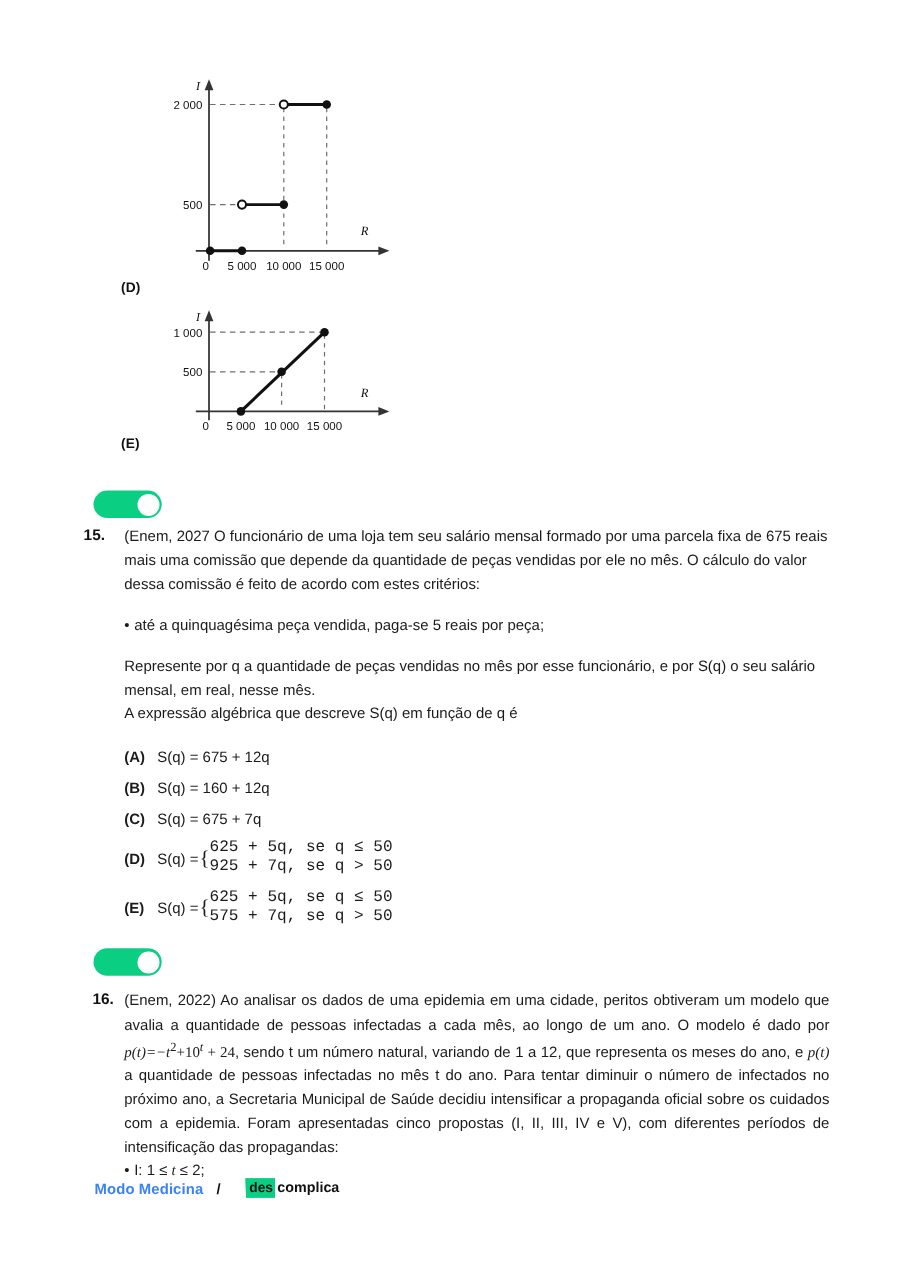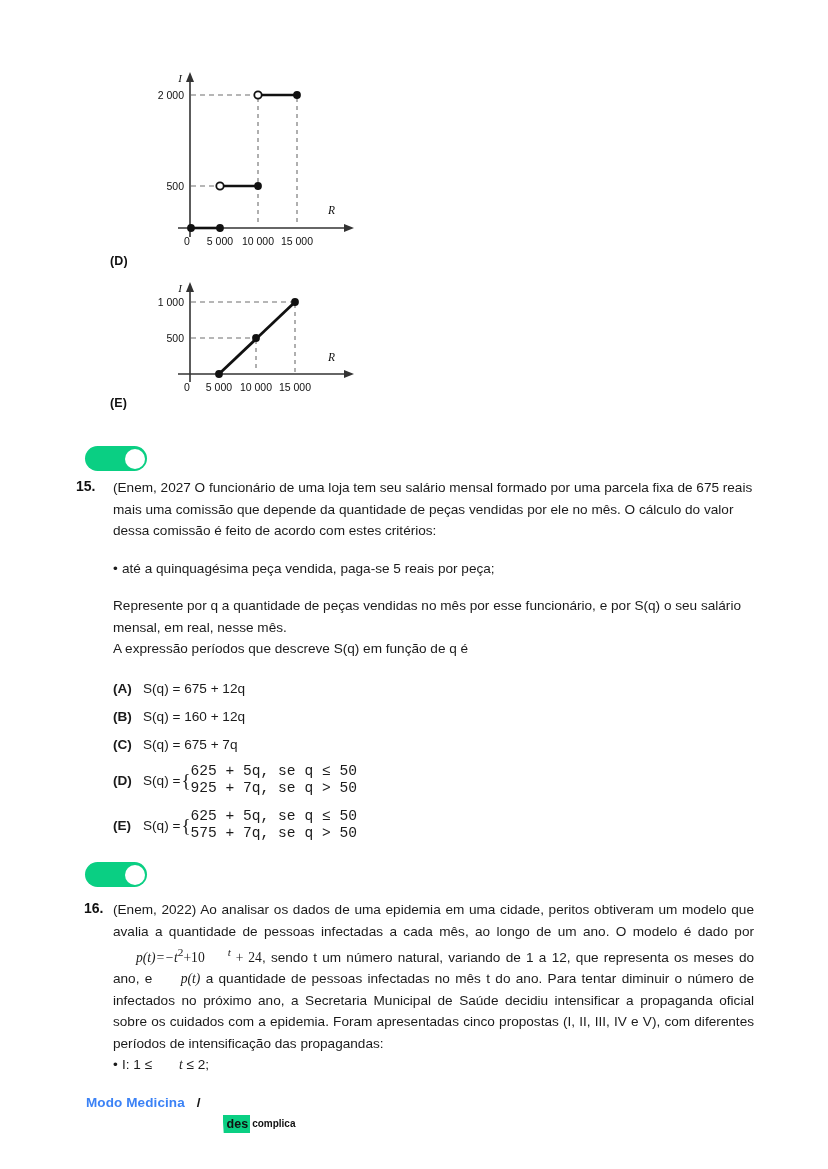--- a/index.html
+++ b/index.html
@@ -113,21 +113,21 @@
     display: inline-block;
     vertical-align: middle;
     font-family: "Liberation Serif", serif;
     font-size: 14.6px;
     line-height: 17px;
   }
   .piece-rows span { display: block; white-space: nowrap; font-family: Liberation Mono, monospace; }
   .mserif { font-family: "Liberation Serif", serif; }
 
   
-  .inl { font-family: "Liberation Serif", serif; font-style: italic; margin-left: 23px; }
+  .inl { font-family: "Liberation Serif", serif; font-style: italic; }
 
   
   .footer {
     position: absolute;
     left: 86px;
     top: 1071px;
     display: flex;
     align-items: center;
     gap: 9px;
   }
@@ -140,35 +140,34 @@
   .footer-slash {
     font-size: 13.5px;
     font-weight: bold;
     color: #111;
     margin-left: 3px;
   }
   .logo {
     display: inline-flex;
     align-items: center;
     margin-left: 13px;
-    margin-top: 44px;
   }
   .logo .des {
     background: #0ACF83;
     color: #111;
     font-weight: bold;
     font-size: 12.5px;
     padding: 2px 2px 2px 4px;
     line-height: 14px;
     clip-path: polygon(0 0, 100% 0, 100% 100%, 4% 100%);
   }
   .logo .complica {
     color: #111;
     font-weight: bold;
-    font-size: 10px;
+    font-size: 13px;
     line-height: 14px;
     padding-left: 2px;
   }
 </style>
 </head>
 <body>
 
 <div class="page">
 
   <div class="graph-block" style="left:150px; top:62px;">
@@ -242,21 +241,21 @@
 
   <div class="toggle" style="left:85px; top:446px;">
     <div class="knob"></div>
   </div>
 
   <div class="q-num" style="left:76px; top:478px;">15.</div>
   <div class="q-body" style="left:113px; top:477px; width:641px;">
     <p>(Enem, 2027 O funcionário de uma loja tem seu salário mensal formado por uma parcela fixa de 675 reais mais uma comissão que depende da quantidade de peças vendidas por ele no mês. O cálculo do valor dessa comissão é feito de acordo com estes critérios:</p>
     <p class="gap bullet-row"><span class="dot">•</span><span>até a quinquagésima peça vendida, paga-se 5 reais por peça;</span></p>
     <p class="gap">Represente por q a quantidade de peças vendidas no mês por esse funcionário, e por S(q) o seu salário mensal, em real, nesse mês.</p>
-    <p>A expressão períodos que descreve S(q) em função de q é</p>
+    <p>A expressão algébrica que descreve S(q) em função de q é</p>
   </div>
 
   <div class="alts" style="left:113px; top:679px; width:500px;">
 
     <div class="alt">
       <span class="tag">(A)</span>
       <span class="expr">S(q) = 675 + 12q</span>
     </div>
 
     <div class="alt">

